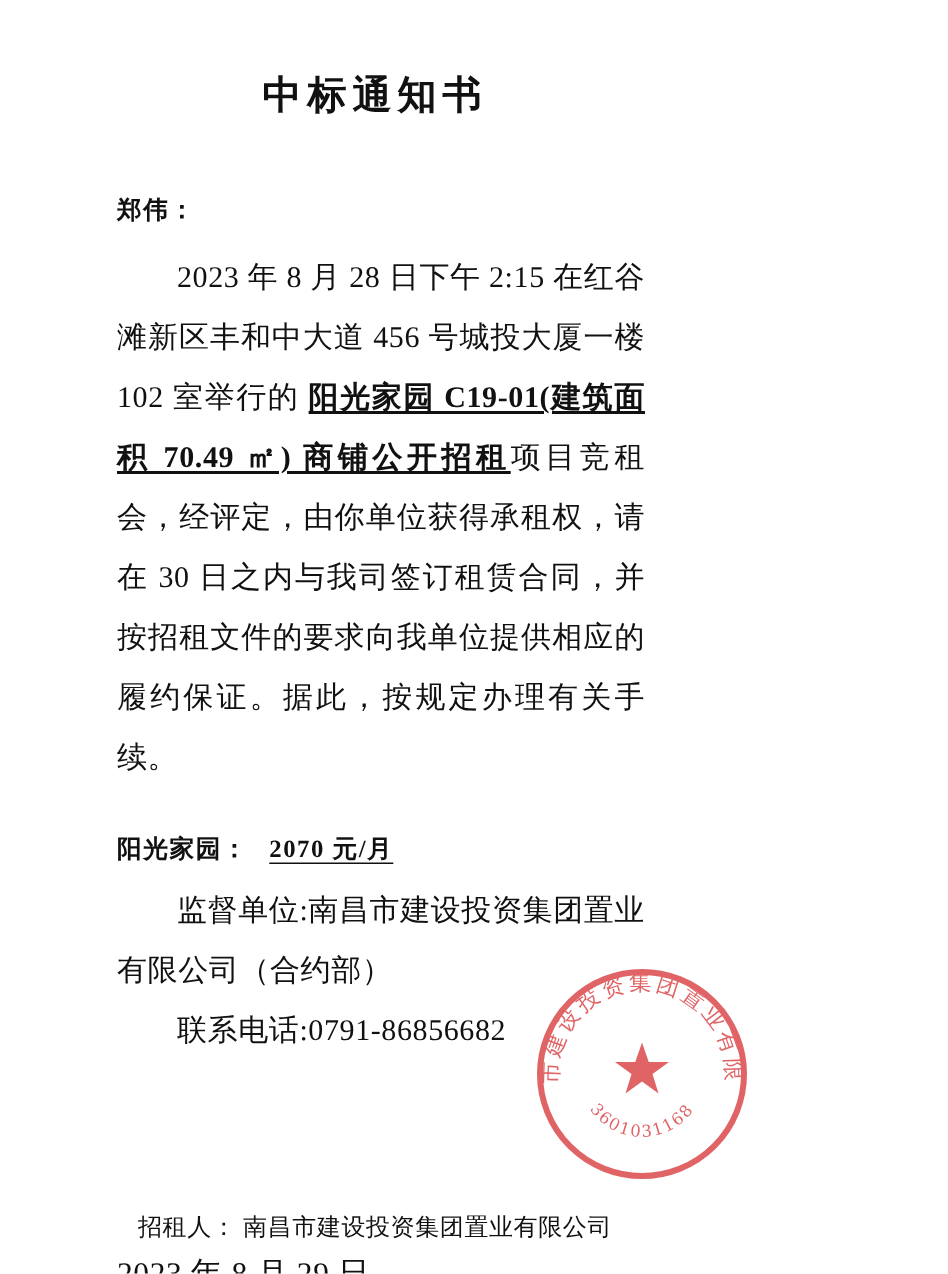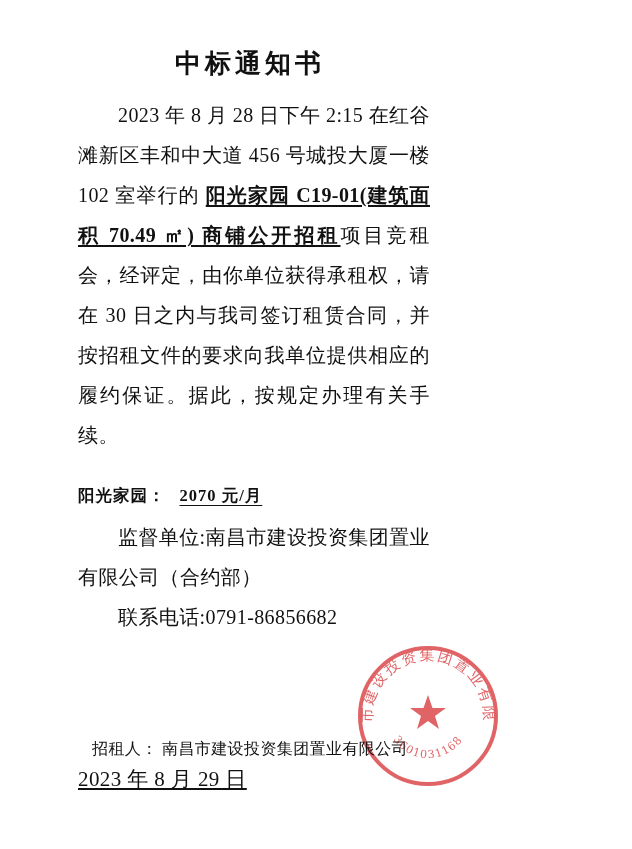--- a/index.html
+++ b/index.html
@@ -121,20 +121,21 @@
 </style>
 </head>
 <body>
 
 <div class="page">
 
   <div class="title">中标通知书</div>
 
   <div class="content">
 
+    <div class="recipient">郑伟：</div>
 
     <div class="para"><span>2023 年 8 月 28 日下午 2:15 在红谷滩新区丰和中大道 456 号城投大厦一楼 102 室举行的 </span><span class="uline-bold">阳光家园 C19-01(建筑面积 70.49 ㎡) 商铺公开招租</span><span>项目竞租会，经评定，由你单位获得承租权，请在 30 日之内与我司签订租赁合同，并按招租文件的要求向我单位提供相应的履约保证。据此，按规定办理有关手续。</span></div>
 
     <div class="result-line"><span>阳光家园：</span><span class="result-value">2070 元/月</span></div>
 
 
     <div class="info-line">监督单位:南昌市建设投资集团置业有限公司（合约部）</div>
 
     <div class="info-line tight">联系电话:0791-86856682</div>
 

